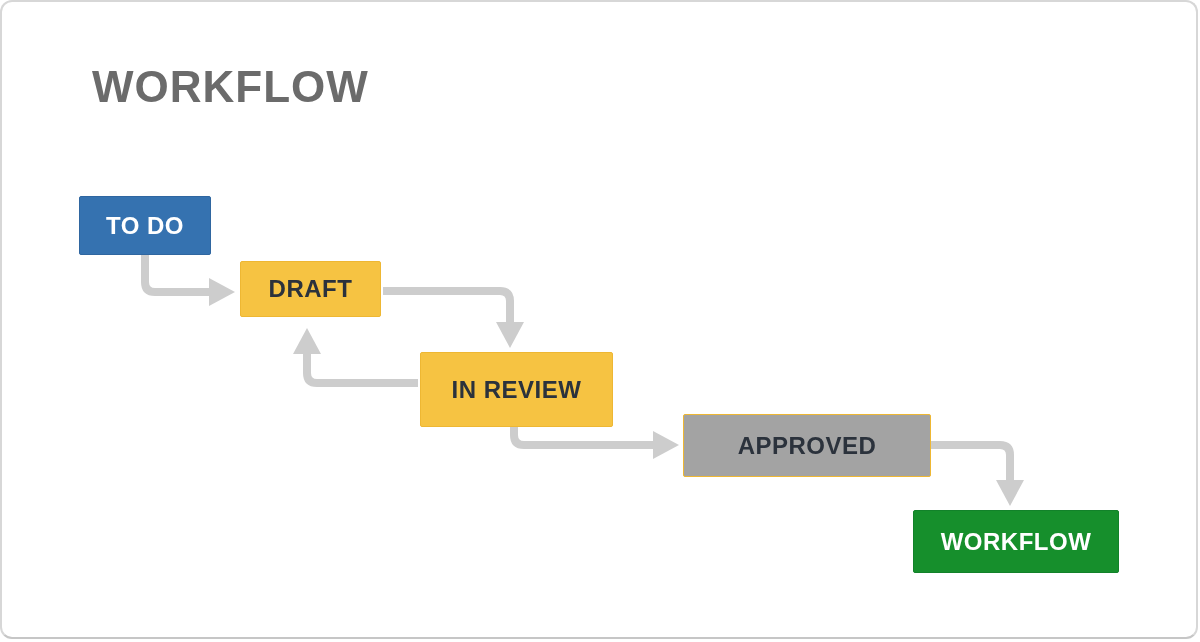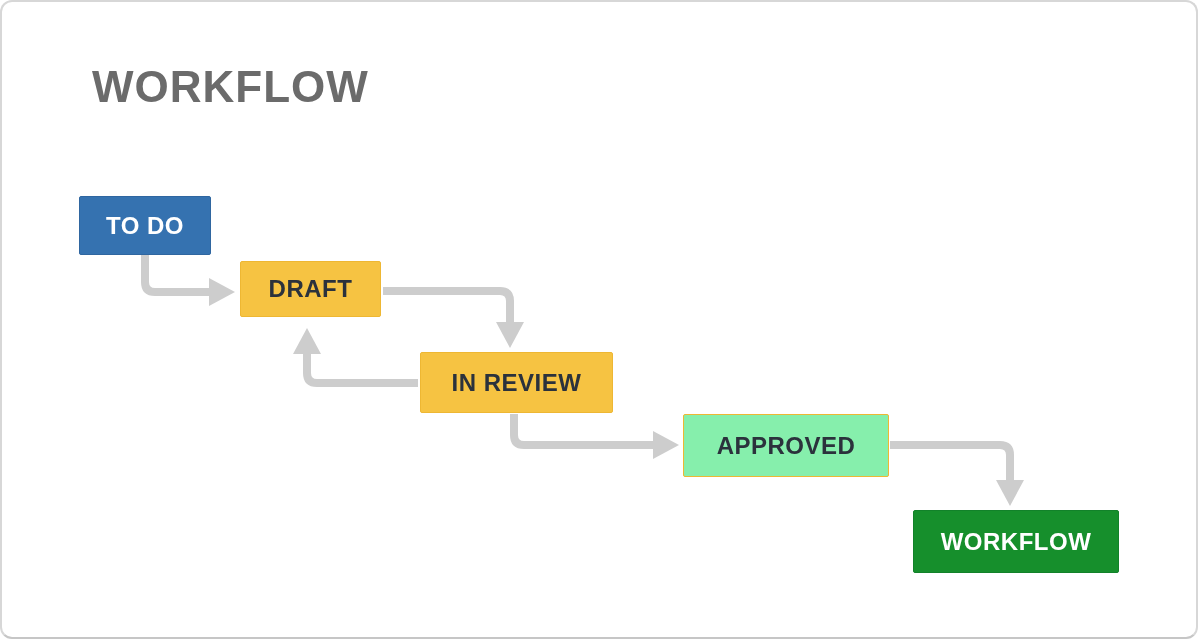--- a/index.html
+++ b/index.html
@@ -56,26 +56,26 @@
   }
   .node-todo {
     left: 77px;  top: 194px; width: 132px; height: 59px;
     background: #3572b0; color: #ffffff; border: 1px solid #2f66a0;
   }
   .node-draft {
     left: 238px; top: 259px; width: 141px; height: 56px;
     background: #f6c342; color: #2b323c; border: 1px solid #eeb733;
   }
   .node-in-review {
-    left: 418px; top: 350px; width: 193px; height: 61px;
+    left: 418px; top: 350px; width: 193px; height: 75px;
     background: #f6c342; color: #2b323c; border: 1px solid #eeb733;
   }
   .node-approved {
-    left: 681px; top: 412px; width: 206px; height: 63px;
-    background: #86efac; color: #2b323c; border: 1px solid #eeb733;
+    left: 681px; top: 412px; width: 248px; height: 63px;
+    background: #a3a3a3; color: #2b323c; border: 1px solid #eeb733;
   }
   .node-published {
     left: 911px; top: 508px; width: 206px; height: 63px;
     background: #168f2c; color: #ffffff; border: 1px solid #12822a;
   }
 </style>
 </head>
 <body>
 
 <div class="card">

